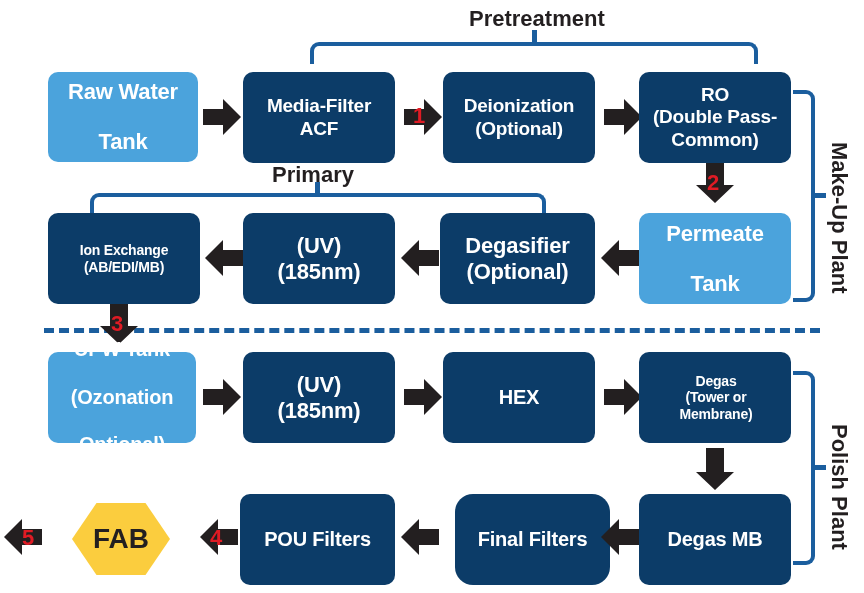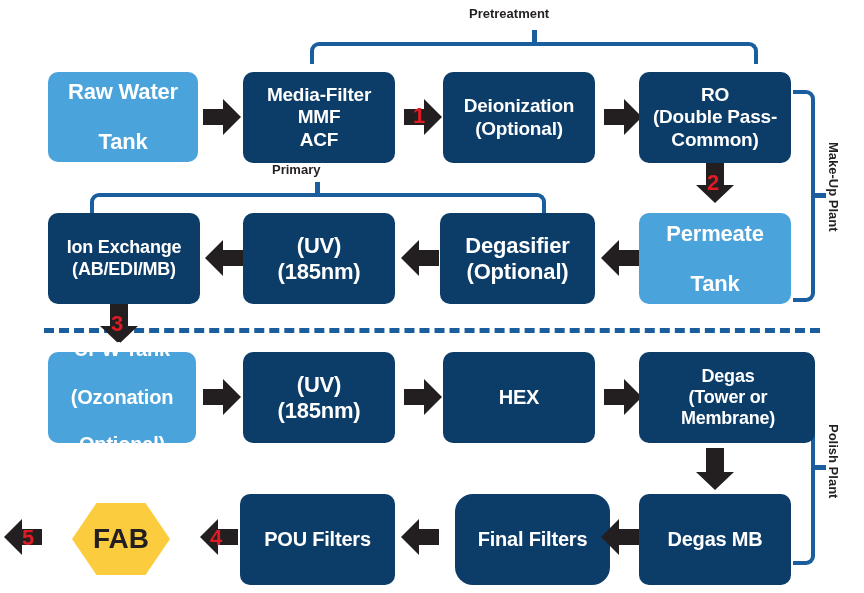--- a/index.html
+++ b/index.html
@@ -30,21 +30,21 @@
     font-weight: bold;
     letter-spacing: -0.2px;
     line-height: 1.18;
     padding: 2px 4px;
   }
   .node.dark  { background: #0C3C68; }
   .node.light { background: #4BA3DC; gap: 24px; }
   .node .line { display: block; width: 100%; }
 
   
-  .t18 { font-size: 18px; }
+  .t18 { font-size: 14px; }
   .t19 { font-size: 19px; }
   .t22 { font-size: 22px; }
   .t24 { font-size: 20px; }
   .t16 { font-size: 20px; }
 
   
   .arrow {
     position: absolute;
   }
   .arrow svg { display: block; }
@@ -75,21 +75,21 @@
     border-radius: 0 9px 9px 0;
   }
   .bracket-tick {
     position: absolute;
     background: #1B5E9E;
   }
   .group-label {
     position: absolute;
     font-weight: bold;
     color: #231F20;
-    font-size: 13px;
+    font-size: 22px;
     white-space: nowrap;
   }
   .group-label.vertical {
     writing-mode: vertical-rl;
     text-orientation: mixed;
   }
 
   .dashed-divider {
     position: absolute;
     border-top: 5px dashed #1B5E9E;
@@ -136,21 +136,20 @@
   </div>
 
   <div class="arrow" style="left:203px; top:98px;">
     <svg width="38" height="38" viewBox="0 0 38 38">
         <path d="M0 11 H20 V1 L38 19 L20 37 V27 H0 Z" fill="#231F20"></path>
       </svg>
   </div>
 
   <div class="node dark" style="left:243px; top:72px; width:152px; height:91px;">
     <span class="line t19">Media-Filter</span>
-    <span class="line t19">MMF</span>
     <span class="line t19">ACF</span>
   </div>
 
   <div class="arrow" style="left:404px; top:98px;">
     <svg width="38" height="38" viewBox="0 0 38 38">
         <path d="M0 11 H20 V1 L38 19 L20 37 V27 H0 Z" fill="#231F20"></path>
       </svg>
   </div>
   <span class="arrow-num" style="left:413px; top:105px;">1</span>
 
@@ -249,21 +248,21 @@
   <div class="node dark" style="left:443px; top:352px; width:152px; height:91px;">
     <span class="line t24">HEX</span>
   </div>
 
   <div class="arrow" style="left:604px; top:378px;">
     <svg width="38" height="38" viewBox="0 0 38 38">
         <path d="M0 11 H20 V1 L38 19 L20 37 V27 H0 Z" fill="#231F20"></path>
       </svg>
   </div>
 
-  <div class="node dark" style="left:639px; top:352px; width:176px; height:91px;padding-left:6px;">
+  <div class="node dark" style="left:639px; top:352px; width:152px; height:91px;padding-left:6px;">
     <span class="line t18">Degas</span>
     <span class="line t18">(Tower or</span>
     <span class="line t18">Membrane)</span>
   </div>
 
   <div class="arrow" style="left:696px; top:448px;">
     <svg width="38" height="42" viewBox="0 0 38 42">
         <path d="M10 0 H28 V24 H38 L19 42 L0 24 H10 Z" fill="#231F20"></path>
       </svg>
   </div>

